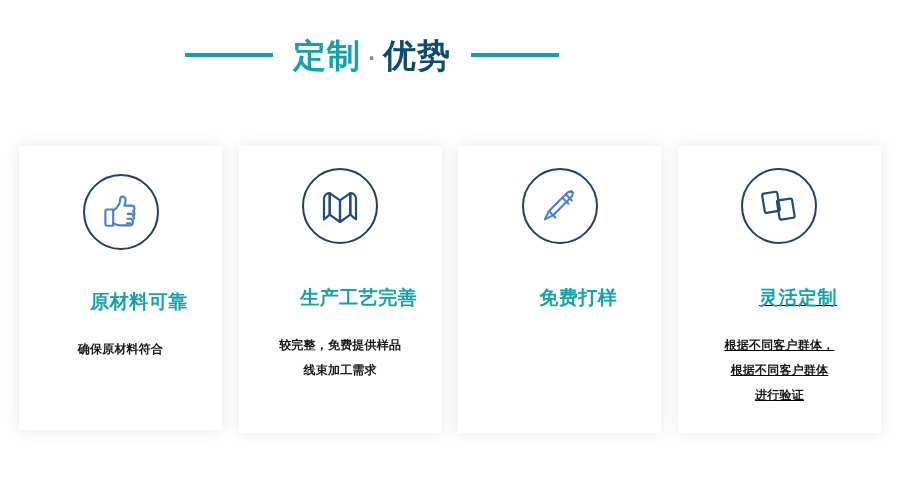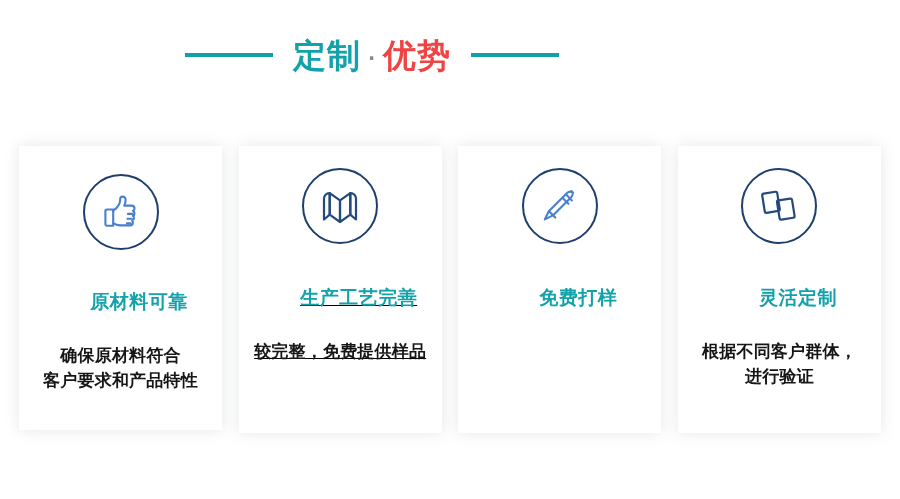--- a/index.html
+++ b/index.html
@@ -44,21 +44,21 @@
     line-height: 1;
   }
   .title-a { color: #13a2aa; }
   .title-dot {
     color: #8a8a8a;
     font-size: 19px;
     margin: 0 7px;
     position: relative;
     top: -2px;
   }
-  .title-b { color: #ef4444; }
+  .title-b { color: #0c4a6e; }
 
   
   .cards {
     position: absolute;
     left: 19px;
     top: 146px;
     width: 862px;
     display: flex;
     justify-content: space-between;
     align-items: flex-start;
@@ -68,23 +68,23 @@
     background: #ffffff;
     box-shadow: 0 0 14px rgba(140, 147, 160, 0.22);
     box-sizing: border-box;
     padding: 22px 8px 16px;
     display: flex;
     flex-direction: column;
     align-items: center;
     text-align: center;
   }
   .card.h1 { min-height: 284px; }
-  .card.h2 { min-height: 287px; text-decoration: underline; }
+  .card.h2 { min-height: 287px; }
   .card.h3 { min-height: 287px; text-align: center; }
-  .card.h4 { min-height: 287px; }
+  .card.h4 { min-height: 287px; text-decoration: underline; }
 
   .icon-circle {
     width: 72px;
     height: 72px;
     border: 2px solid #1f3f6d;
     border-radius: 50%;
     display: flex;
     align-items: center;
     justify-content: center;
     margin-bottom: 6px;
@@ -96,24 +96,24 @@
     font-size: 19px;
     font-weight: bold;
     letter-spacing: 0.5px;
     margin-top: 36px;
     line-height: 1.2;
     margin-left: 37px;
   }
   .card.h1 .card-title { margin-top: 34px; }
   .card-body {
     color: #161616;
-    font-size: 17px;
+    font-size: 12px;
     font-weight: bold;
     line-height: 25px;
-    margin-top: 30px;
+    margin-top: 24px;
     letter-spacing: 0.2px;
   }
   .card-body div { white-space: nowrap; }
 </style>
 </head>
 <body>
 
 <div class="section-header">
   <div class="rule"></div>
   <div class="title-wrap">
@@ -132,38 +132,38 @@
         <g stroke="#4a7fd0" stroke-width="2.1" stroke-linejoin="round" stroke-linecap="round">
           <path d="M6 16.5h6.2v16.2H6a1.6 1.6 0 0 1-1.6-1.6V18.1A1.6 1.6 0 0 1 6 16.5z"></path>
           <path d="M12.2 17.6c2.6-1.5 4.6-3.7 5.9-6.3.8-1.7 1.1-3.4 1.1-5.2 0-1.4 1.1-2.5 2.5-2.5 1.6 0 2.9 1.4 2.9 3.1 0 2.1-.5 4.1-1.4 5.9h7.4c1.6 0 2.9 1.3 2.9 2.9 0 1.1-.6 2-1.5 2.5.9.4 1.5 1.3 1.5 2.4 0 1.2-.7 2.1-1.7 2.5.7.5 1.2 1.3 1.2 2.2 0 1.2-.8 2.2-1.9 2.5.5.5.8 1.1.8 1.9 0 1.6-1.3 2.9-2.9 2.9H19c-2.4 0-4.7-.8-6.8-2.2"></path>
           <path d="M26.9 20.9h4.6M26.4 25.8h4.1M25.9 30.4h3.7"></path>
         </g>
       </svg>
     </div>
     <div class="card-title">原材料可靠</div>
     <div class="card-body">
       <div>确保原材料符合</div>
-      <div>客户要求和产品特性</div>
     </div>
   </div>
 
   <div class="card h2">
     <div class="icon-circle">
       <svg width="40" height="34" viewBox="0 0 40 34" fill="none">
         <g stroke="#24497d" stroke-width="2.2" stroke-linejoin="round" stroke-linecap="round">
           <path d="M4 9.5c0-3 2.4-5.4 5.4-5.4h.3v21.6L4 30.5V9.5z"></path>
           <path d="M9.7 4.1l10.3 7.3V33l-10.3-7.3V4.1z"></path>
           <path d="M20 11.4l10.3-7.3v21.6L20 33V11.4z"></path>
           <path d="M30.3 4.1h.3c3 0 5.4 2.4 5.4 5.4v21L30.3 25.7V4.1z"></path>
         </g>
       </svg>
     </div>
     <div class="card-title">生产工艺完善</div>
     <div class="card-body">
       <div>较完整，免费提供样品</div>
+      <div>线束加工需求</div>
     </div>
   </div>
 
   <div class="card h3">
     <div class="icon-circle">
       <svg width="40" height="40" viewBox="0 0 40 40" fill="none">
         <g stroke="#4a7fd0" stroke-width="2.1" stroke-linejoin="round" stroke-linecap="round">
           <path d="M32.6 5.1c1.6 1.6 1.6 4.2 0 5.8L14.1 29.4 6 33.4l4-8.1L28.5 6.8c1.6-1.6 4.2-1.6 5.8 0z" transform="translate(-1.2,0)"></path>
           <path d="M26.1 8.6l5.8 5.8"></path>
           <path d="M9.5 25.8l5.8 5.8"></path>
@@ -179,17 +179,18 @@
       <svg width="40" height="40" viewBox="0 0 40 40" fill="none">
         <g stroke="#24497d" stroke-width="2.2" stroke-linejoin="round" stroke-linecap="round">
           <rect x="4.4" y="6.6" width="15.2" height="19.4" rx="1.6" transform="rotate(-9 12 16.3)"></rect>
           <rect x="19.2" y="13.4" width="15.2" height="19.4" rx="1.6" transform="rotate(-9 26.8 23.1)"></rect>
         </g>
       </svg>
     </div>
     <div class="card-title">灵活定制</div>
     <div class="card-body">
       <div>根据不同客户群体，</div>
+      <div>根据不同客户群体</div>
       <div>进行验证</div>
     </div>
   </div>
 
 </div>
 
 </body></html>

